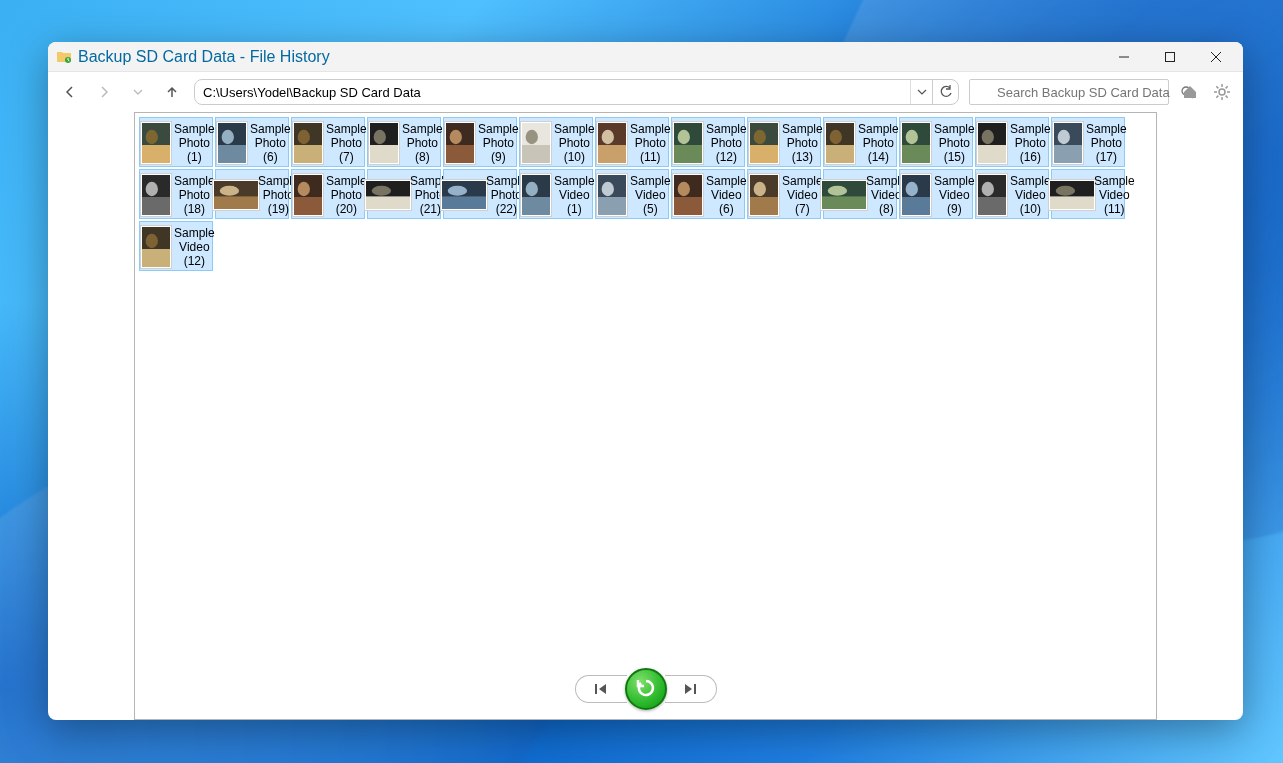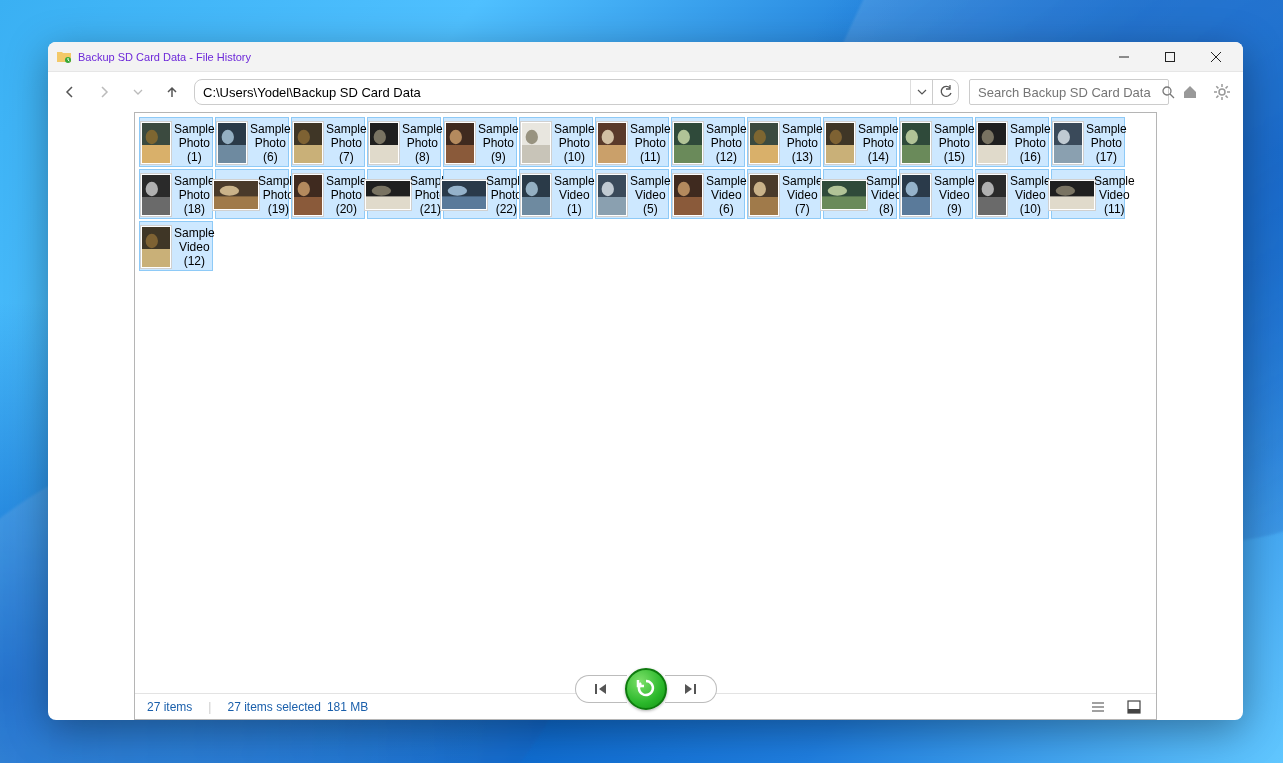--- a/index.html
+++ b/index.html
@@ -20,36 +20,36 @@
   .window {
     position: absolute; left: 48px; top: 42px; width: 1195px; height: 678px;
     background: #fff; border-radius: 8px; box-shadow: 0 10px 40px rgba(0,0,0,0.35);
     display: flex; flex-direction: column; overflow: hidden;
   }
   .titlebar {
     height: 30px; background: #f3f3f3; display: flex; align-items: center;
     padding: 0 4px 0 8px; border-bottom: 1px solid #e6e6e6;
   }
   .titlebar .app-icon { width: 16px; height: 16px; margin-right: 6px; }
-  .titlebar .title { flex: 0 0 auto; font-size: 11px; color: #6d28d9; }
+  .titlebar .title { flex: 0 0 auto; font-size: 16px; color: #0369a1; }
   .titlebar .spacer { flex: 1; }
   .winbtn { width: 46px; height: 30px; display: flex; align-items: center; justify-content: center; color: #222; }
   .winbtn svg { display:block; }
 
   .toolbar {
     height: 40px; display: flex; align-items: center; padding: 0 10px; gap: 10px;
   }
   .navbtn { width: 24px; height: 24px; display: flex; align-items:center; justify-content:center; color:#555; }
   .navbtn.disabled { color: #bbb; }
   .pathbox { flex:1; height: 26px; border:1px solid #ccc; border-radius:8px; display:flex; align-items:center; background:#fff; }
   .pathbox input { flex:1; border:none; outline:none; font-size:13px; padding:0 8px; background:transparent; }
   .pathbox .dd { width:22px; text-align:center; color:#555; border-left:1px solid #ddd; height:100%; display:flex; align-items:center; justify-content:center; }
   .pathbox .refresh { width:26px; text-align:center; color:#555; border-left:1px solid #ccc; height:100%; display:flex; align-items:center; justify-content:center; }
   .searchbox { width: 200px; height:26px; border:1px solid #ccc; border-radius:2px; display:flex; align-items:center; }
-  .searchbox input { flex:1; border:none; outline:none; font-size:13px; padding:0 8px; color:#777; background:transparent; }
+  .searchbox input { flex:1; border:none; outline:none; font-size:13px; padding:0 8px; color:#777; background:transparent;margin-left:19px; }
   .searchbox .sicon { width:26px; color:#777; display:flex; align-items:center; justify-content:center; }
   .tool-icon { width:22px; height:22px; color:#999; display:flex; align-items:center; justify-content:center; }
 
   .content { flex:1; padding: 0 86px 0 86px; display:flex; flex-direction:column; overflow:hidden; }
   .heading { font-size: 20px; color:#222; padding: 24px 0 16px 0; font-weight: 400; }
   .heading .sep { padding: 0 14px; color:#333; }
   .panel { border:1px solid #b5b5b5; flex:1; display:flex; flex-direction:column; background:#fff; min-height:0; }
   .grid-wrap { flex:1; overflow:auto; padding: 4px; }
   .grid { display:grid; grid-template-columns: repeat(13, 74px); gap: 2px 2px; }
   .item {
@@ -510,42 +510,20 @@
     <rect width="28" height="40" fill="#3f3626"></rect>
     <rect x="0" y="22" width="28" height="18" fill="#c9b078"></rect>
     <ellipse cx="9.799999999999999" cy="14" rx="6.16" ry="7.199999999999999" fill="#8a6a36" opacity="0.85"></ellipse>
   </svg>
                   </div>
     </div>
     <div class="label">Sample<br>Video (12)</div>
               </div>
             </div>
         </div>
-        <div class="statusbar">
-          <span>27 items</span>
-          <span style="color:#ccc;">|</span>
-          <span>27 items selected</span>
-          <span style="margin-left:-10px;">181 MB</span>
-          <span class="fill"></span>
-          <div class="viewbtn">
-              <svg width="14" height="14" viewBox="0 0 14 14">
-                <g stroke="currentColor" stroke-width="1.2">
-                  <line x1="1" y1="3" x2="13" y2="3"></line>
-                  <line x1="1" y1="7" x2="13" y2="7"></line>
-                  <line x1="1" y1="11" x2="13" y2="11"></line>
-                </g>
-              </svg>
-            </div>
-          <div class="viewbtn">
-              <svg width="14" height="14" viewBox="0 0 14 14">
-                <rect x="1" y="1" width="12" height="12" fill="none" stroke="currentColor" stroke-width="1.2"></rect>
-                <rect x="1" y="9" width="12" height="4" fill="currentColor"></rect>
-              </svg>
-            </div>
-        </div>
       </div>
     </div>
 
     <div class="controls">
       <div class="pill left">
           <svg width="14" height="12" viewBox="0 0 14 12">
             <rect x="1" y="1" width="2" height="10" fill="currentColor"></rect>
             <path d="M12 1 L5 6 L12 11 Z" fill="currentColor"></path>
           </svg>
         </div>

